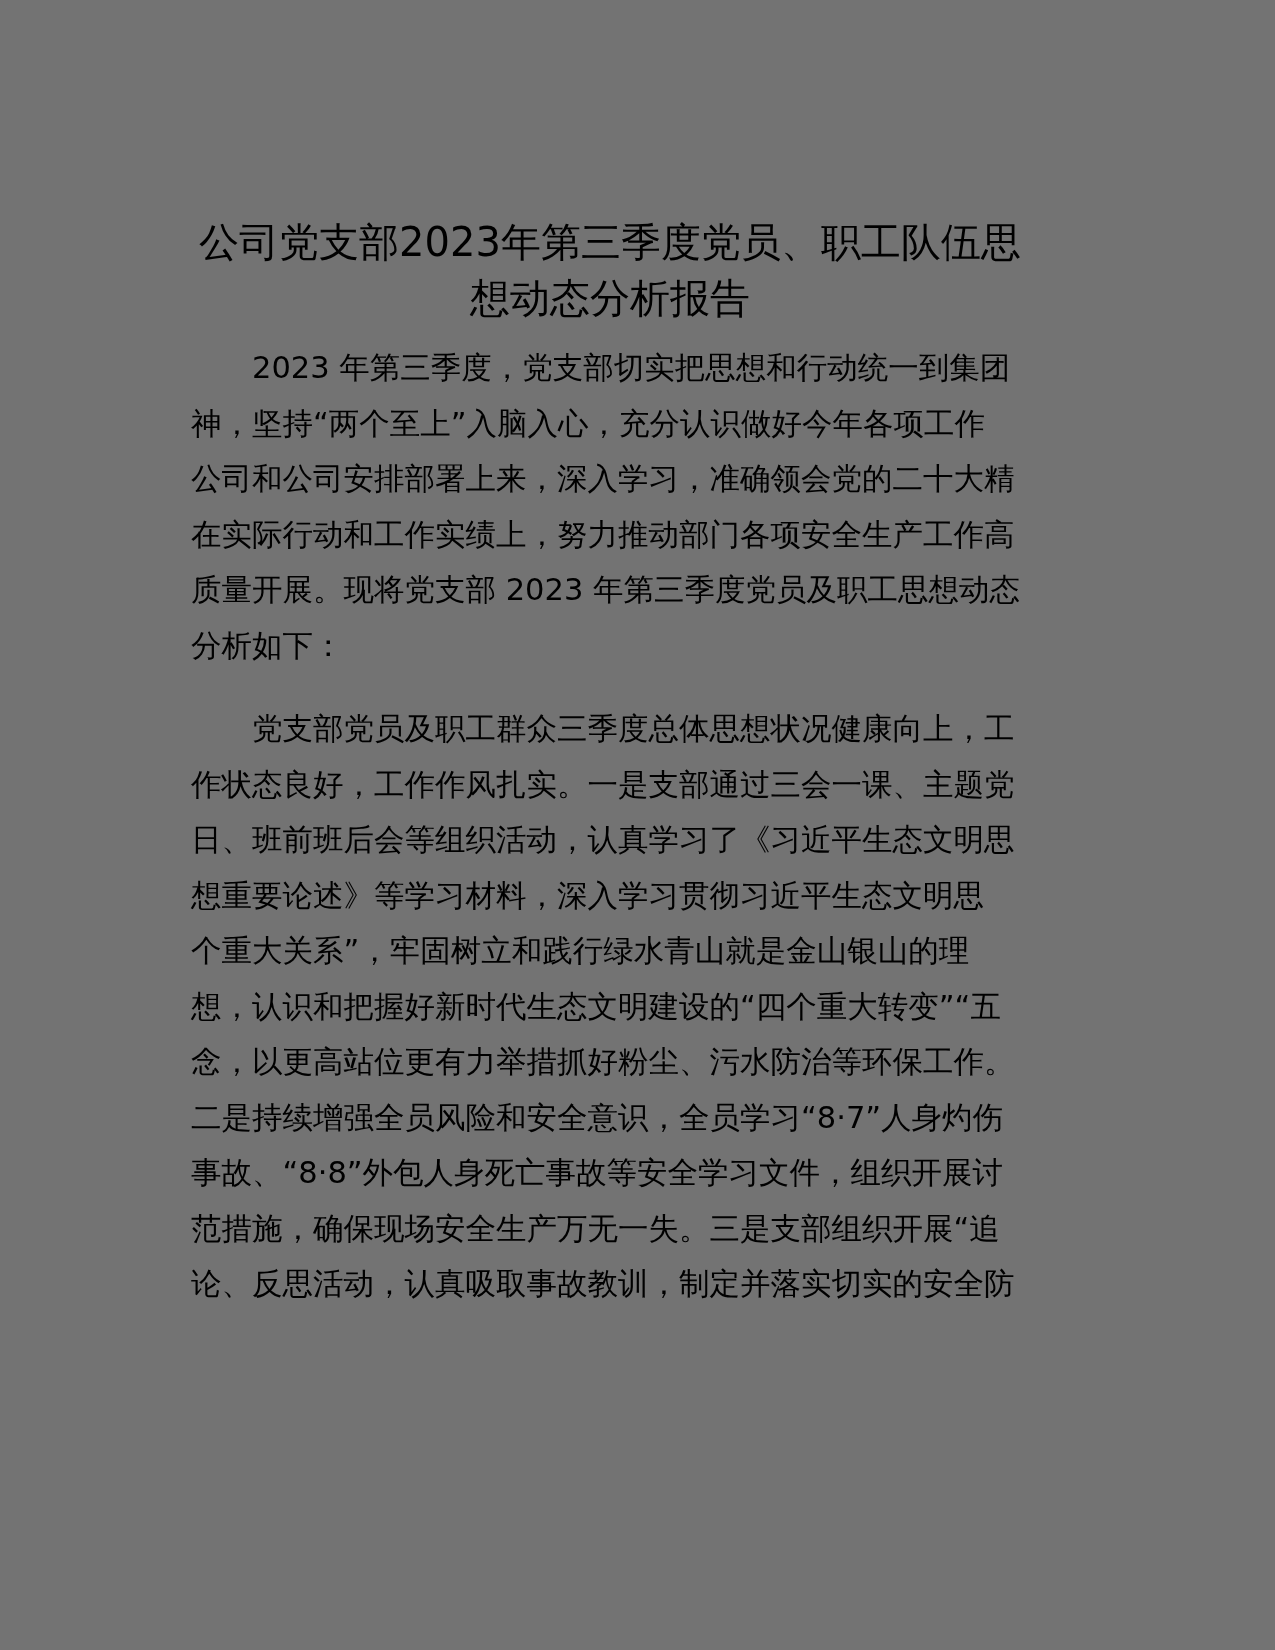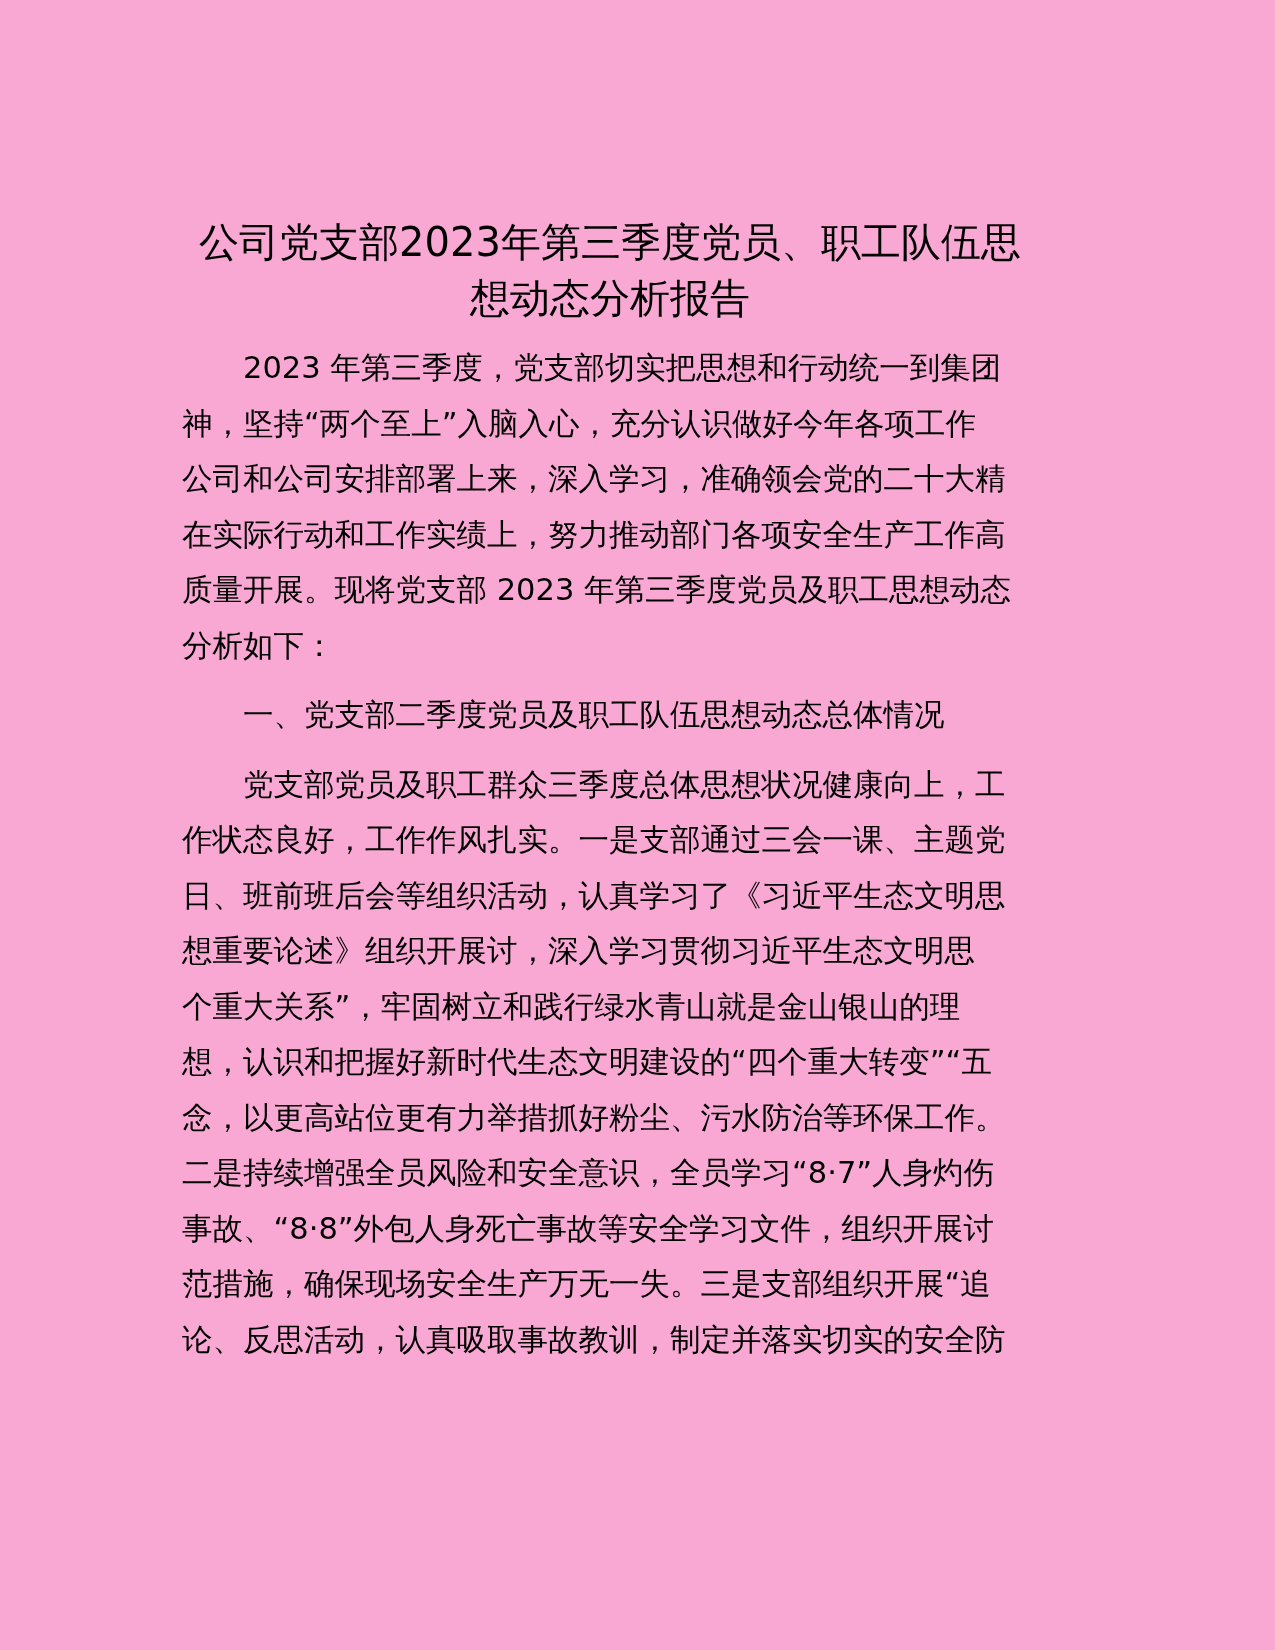--- a/index.html
+++ b/index.html
@@ -14,21 +14,21 @@
       overflow: hidden;
       font-family: "DejaVu Sans", sans-serif;
       color: #000000;
     }
     .page {
       position: absolute;
       left: 0;
       top: 0;
       width: 1275px;
       height: 1650px;
-      background: #f9a8d4;
+      background: #737373;
     }
     .title {
       position: absolute;
       left: 170px;
       width: 880px;
       top: 214px;
       text-align: center;
       font-size: 40px;
       line-height: 56px;
       letter-spacing: 0px;
@@ -44,20 +44,21 @@
       width: 856px;
       top: 340px;
       font-size: 30.5px;
       line-height: 55.5px;
       font-family: "DejaVu Sans", sans-serif;
     }
     .line {
       display: block;
       white-space: nowrap;
       height: 55.5px;
+      margin-left: 9px;
     }
     .indent {
       padding-left: 61px;
     }
     .gap {
       height: 14px;
       display: block;
     }
   </style>
 </head>
@@ -75,29 +76,28 @@
       <span class="line indent">2023 年第三季度，党支部切实把思想和行动统一到集团</span>
       <span class="line">神，坚持“两个至上”入脑入心，充分认识做好今年各项工作</span>
       <span class="line">公司和公司安排部署上来，深入学习，准确领会党的二十大精</span>
       <span class="line">在实际行动和工作实绩上，努力推动部门各项安全生产工作高</span>
       <span class="line">质量开展。现将党支部 2023 年第三季度党员及职工思想动态</span>
       <span class="line">分析如下：</span>
     </div>
 
     <span class="gap"></span>
 
-    <span class="line indent">一、党支部二季度党员及职工队伍思想动态总体情况</span>
 
     <span class="gap"></span>
 
     <div>
       <span class="line indent">党支部党员及职工群众三季度总体思想状况健康向上，工</span>
       <span class="line">作状态良好，工作作风扎实。一是支部通过三会一课、主题党</span>
       <span class="line">日、班前班后会等组织活动，认真学习了《习近平生态文明思</span>
-      <span class="line">想重要论述》组织开展讨，深入学习贯彻习近平生态文明思</span>
+      <span class="line">想重要论述》等学习材料，深入学习贯彻习近平生态文明思</span>
       <span class="line">个重大关系”，牢固树立和践行绿水青山就是金山银山的理</span>
       <span class="line">想，认识和把握好新时代生态文明建设的“四个重大转变”“五</span>
       <span class="line">念，以更高站位更有力举措抓好粉尘、污水防治等环保工作。</span>
       <span class="line">二是持续增强全员风险和安全意识，全员学习“8·7”人身灼伤</span>
       <span class="line">事故、“8·8”外包人身死亡事故等安全学习文件，组织开展讨</span>
       <span class="line">范措施，确保现场安全生产万无一失。三是支部组织开展“追</span>
       <span class="line">论、反思活动，认真吸取事故教训，制定并落实切实的安全防</span>
     </div>
   </div>
 

